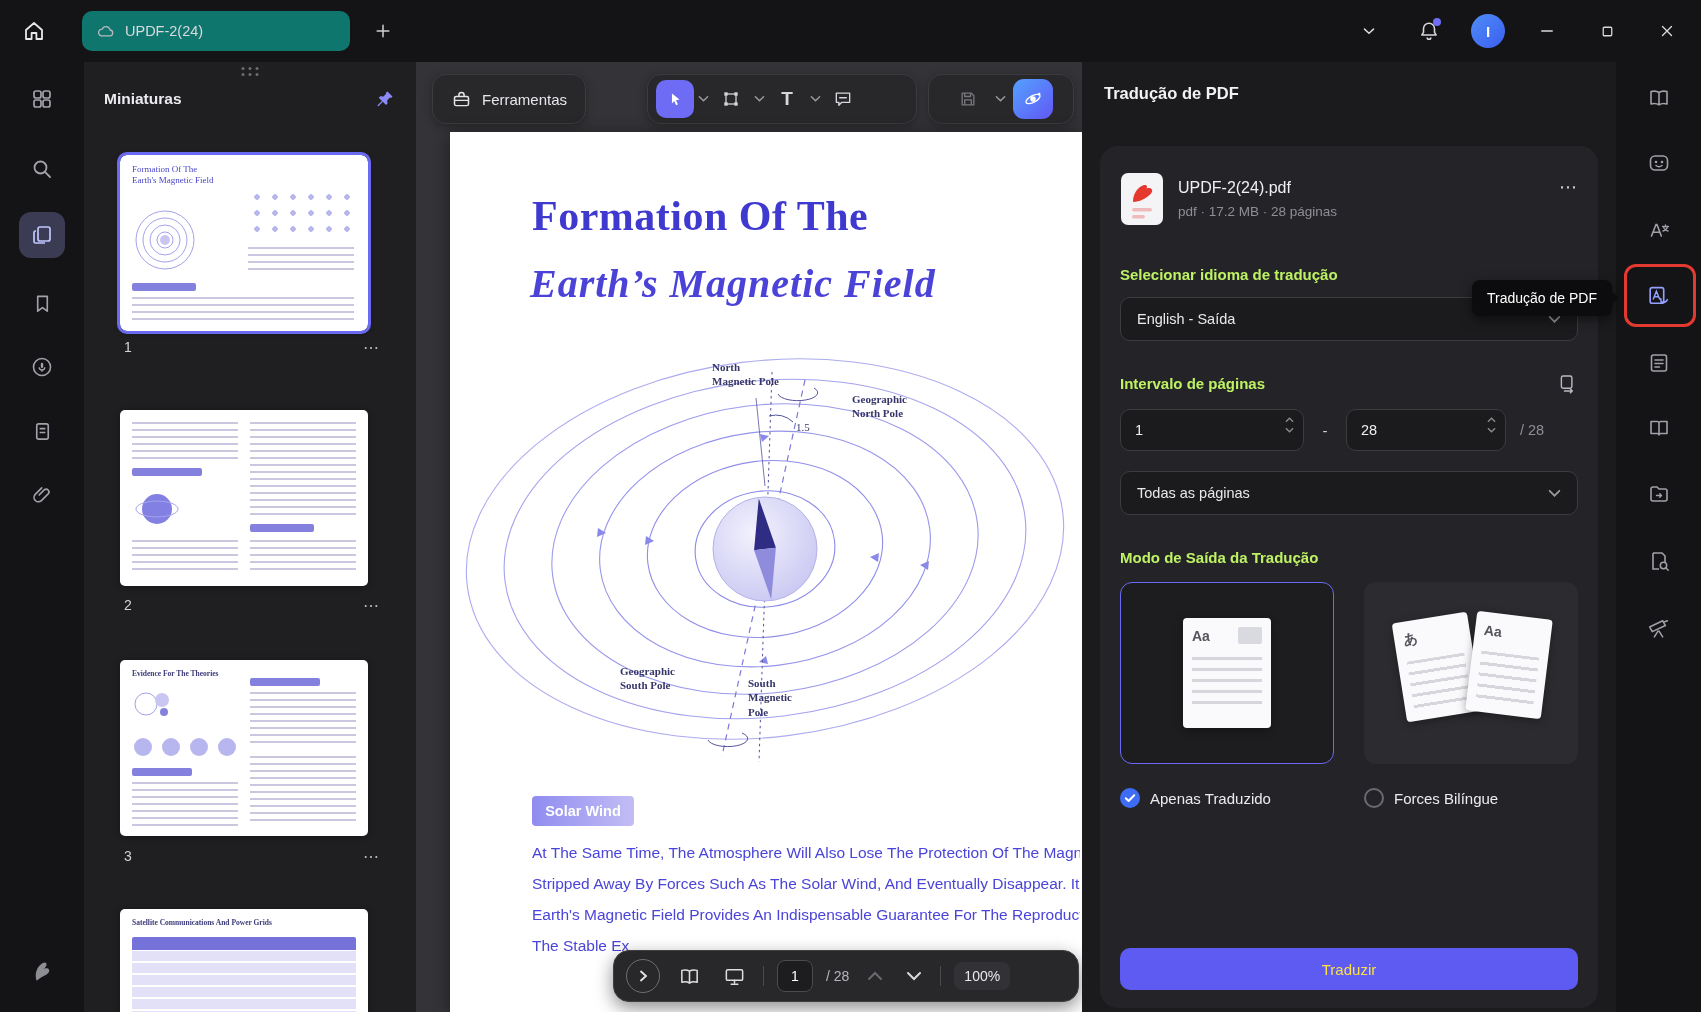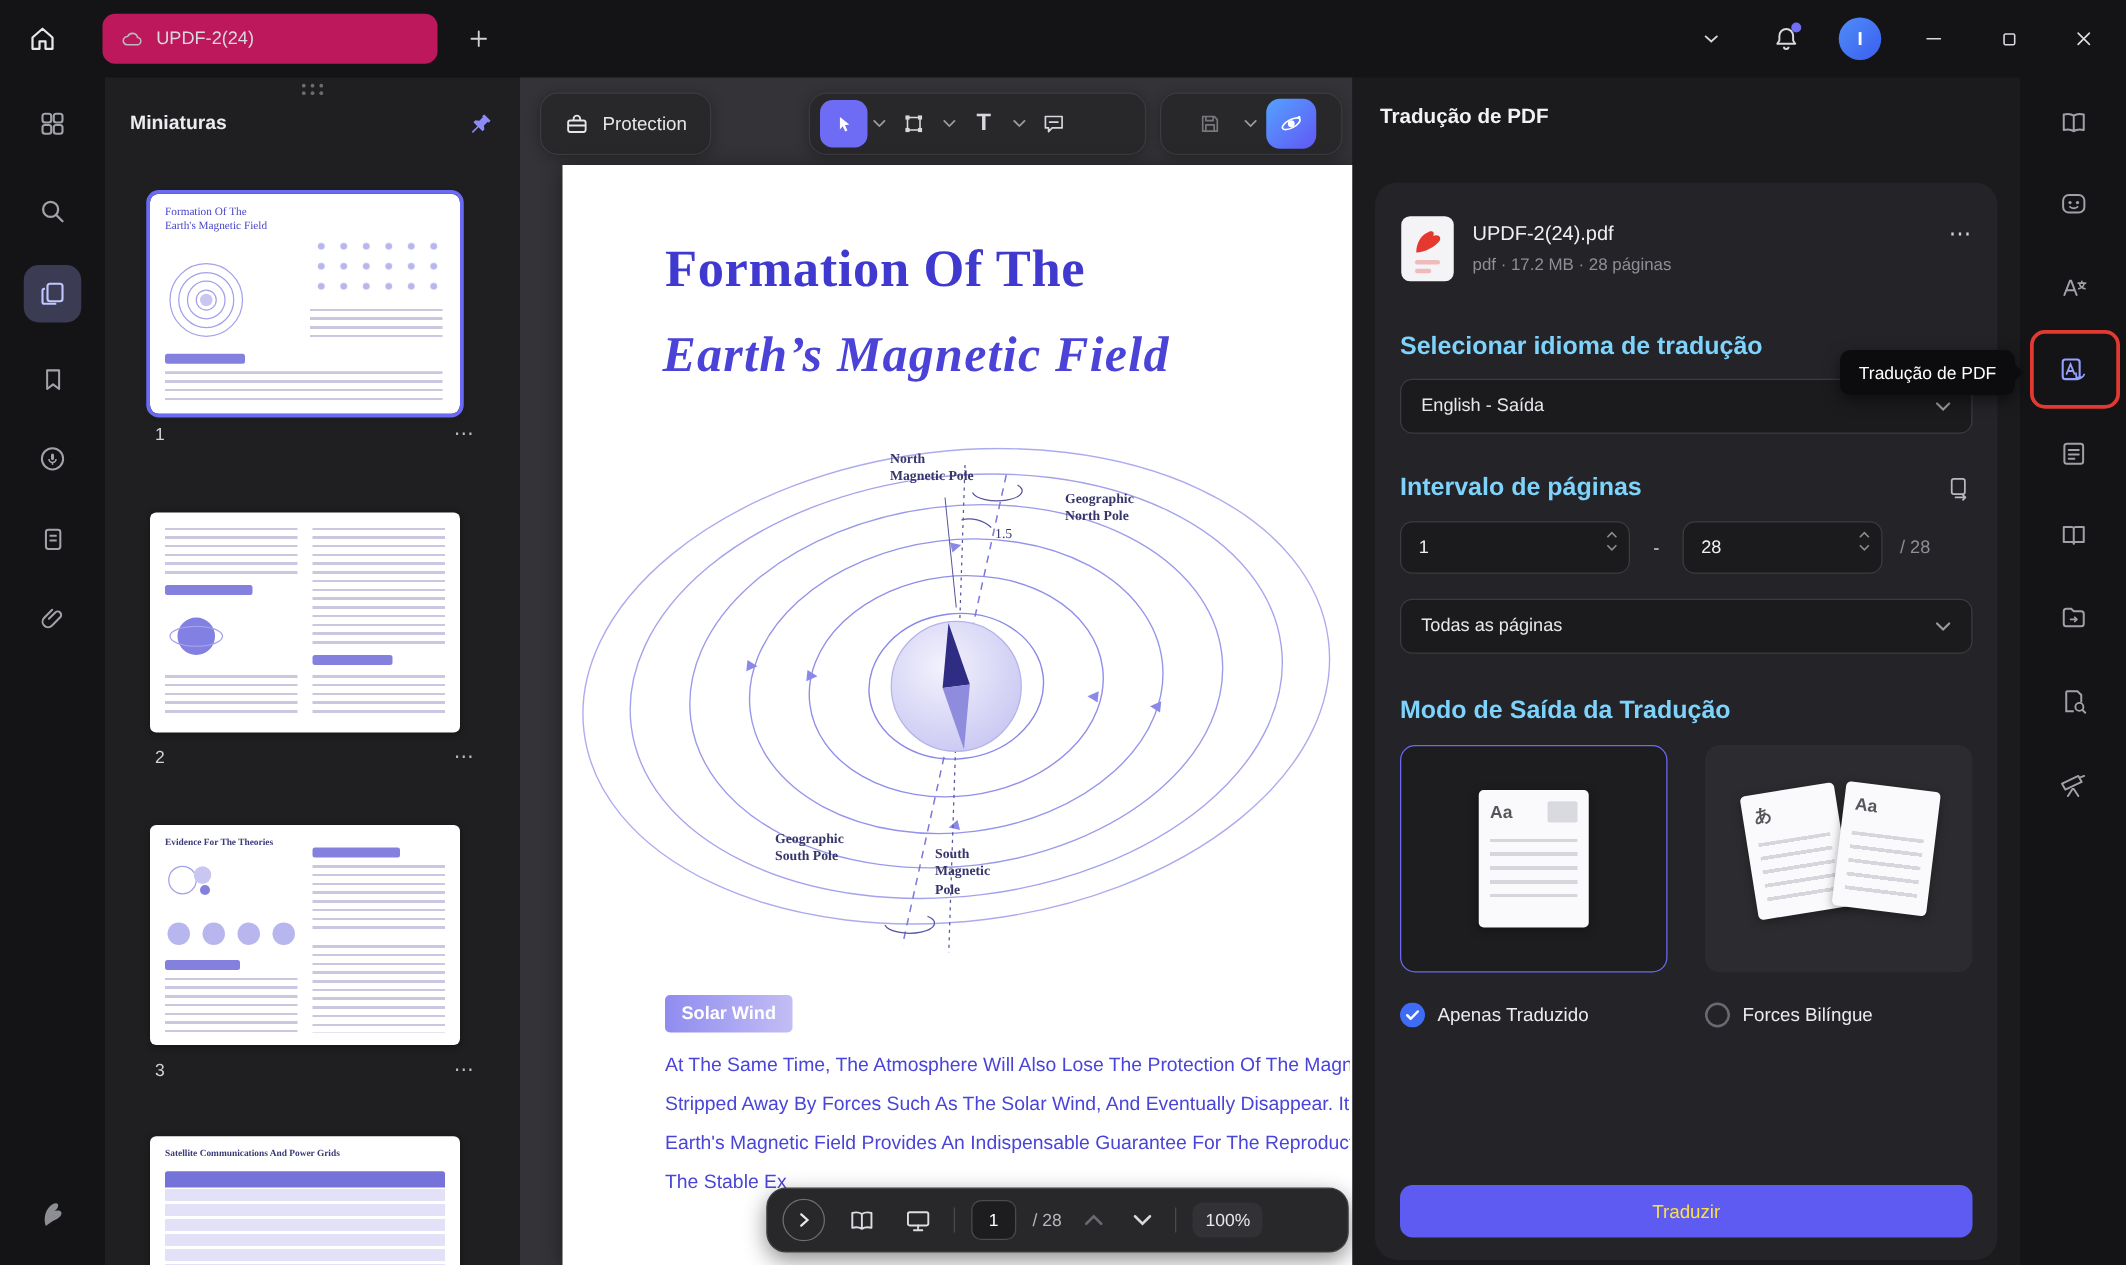--- a/index.html
+++ b/index.html
@@ -6,21 +6,21 @@
   html,body{width:1701px;height:1012px;overflow:hidden;background:#0f0f10;
     font-family:"Liberation Sans",sans-serif;color:#ececf0;}
   #app{position:relative;width:1701px;height:1012px;background:#141416;}
   .abs{position:absolute;}
   button{background:none;border:none;color:inherit;font:inherit;cursor:pointer;padding:0;}
   svg{display:block;}
 
   
   #topbar{position:absolute;left:0;top:0;width:1701px;height:62px;background:#141416;display:flex;align-items:center;}
   #home-btn{width:44px;height:44px;margin-left:12px;border-radius:10px;display:flex;align-items:center;justify-content:center;color:#e8e8ec;}
-  #doc-tab{margin-left:26px;width:268px;height:40px;background:#be185d;border-radius:10px;display:flex;align-items:center;gap:10px;padding:0 14px;color:#d9d9de;}
+  #doc-tab{margin-left:26px;width:268px;height:40px;background:#0f766e;border-radius:10px;display:flex;align-items:center;gap:10px;padding:0 14px;color:#d9d9de;}
   #doc-tab .tab-label{font-size:14.5px;white-space:nowrap;overflow:hidden;}
   #new-tab-btn{margin-left:16px;width:34px;height:34px;display:flex;align-items:center;justify-content:center;color:#cfcfd4;}
   #topbar-right{margin-left:auto;display:flex;align-items:center;gap:24px;padding-right:16px;}
   .tb-icon{width:36px;height:36px;display:flex;align-items:center;justify-content:center;color:#d9d9de;position:relative;}
   #bell-dot{position:absolute;top:5px;right:6px;width:8px;height:8px;border-radius:50%;background:#6f6ef5;}
   #avatar{width:34px;height:34px;border-radius:50%;background:linear-gradient(135deg,#4f8df7,#3b5ef0);display:flex;align-items:center;justify-content:center;color:#fff;font-weight:bold;font-size:15px;}
 
   
   #leftrail{position:absolute;left:0;top:62px;width:84px;height:950px;background:#141416;}
   .rail-btn{position:absolute;left:19px;width:46px;height:46px;border-radius:12px;display:flex;align-items:center;justify-content:center;color:#a2a2aa;}
@@ -81,21 +81,21 @@
 
   
   #rightpanel{position:absolute;left:1082px;top:62px;width:534px;height:950px;background:#1b1b1d;}
   #panel-title{position:absolute;left:22px;top:22px;font-size:16.5px;font-weight:bold;color:#f2f2f5;}
   #panel-card{position:absolute;left:18px;top:84px;width:498px;height:862px;background:#242428;border-radius:18px;padding:26px 20px;}
   #file-row{display:flex;align-items:center;gap:14px;}
   #file-texts{flex:1;min-width:0;}
   #file-name{font-size:16px;color:#f0f0f2;}
   #file-meta{font-size:13.5px;color:#8e8e95;margin-top:7px;}
   #file-menu{color:#cfcfd4;font-size:18px;letter-spacing:1px;align-self:flex-start;margin-top:4px;}
-  .sec-label{font-size:20px;font-weight:bold;color:#7dd3fc;}
+  .sec-label{font-size:15px;font-weight:bold;color:#bef264;}
   #lang-label{margin-top:40px;}
   .selectbox{margin-top:14px;height:44px;background:#1b1b1d;border:1px solid #3b3b40;border-radius:10px;display:flex;align-items:center;justify-content:space-between;padding:0 16px;color:#e8e8ec;font-size:14.5px;width:100%;}
   .selectbox .chevc{color:#9a9aa1;}
   #range-head{margin-top:32px;display:flex;align-items:center;justify-content:space-between;}
   #range-icon{color:#b9b9c1;}
   #range-row{margin-top:15px;display:flex;align-items:center;}
   .numbox{position:relative;height:42px;background:#1b1b1d;border:1px solid #3b3b40;border-radius:10px;}
   .numbox input{position:absolute;left:14px;top:0;height:100%;width:60%;background:none;border:none;color:#f0f0f2;font-size:14.5px;outline:none;}
   .stepper{position:absolute;right:9px;top:7px;display:flex;flex-direction:column;gap:4px;color:#8a8a92;}
   #range-from{width:184px;}
@@ -385,21 +385,21 @@
 
     <div class="tgroup" id="tgroup1">
       <span>
           <svg width="21" height="21" viewBox="0 0 24 24">
             <g fill="none" stroke="currentColor" stroke-width="1.7">
               <rect x="4" y="8.5" width="16" height="10.5" rx="2"></rect>
               <path d="M9 8.5V7a3 3 0 0 1 6 0v1.5M4 13h16"></path>
             </g>
           </svg>
         </span>
-      <span class="tg-label">Protection</span>
+      <span class="tg-label">Ferramentas</span>
     </div>
 
     <div class="tgroup" id="tgroup2">
       <button class="tool-btn selected">
           <span>
             <svg width="19" height="19" viewBox="0 0 24 24">
               <path d="M7.5 4.5 17 12l-4.4.9 2.5 5.2-2.3 1.1-2.5-5.3-2.8 3.2Z" fill="currentColor"></path>
             </svg>
           </span>
         </button>

